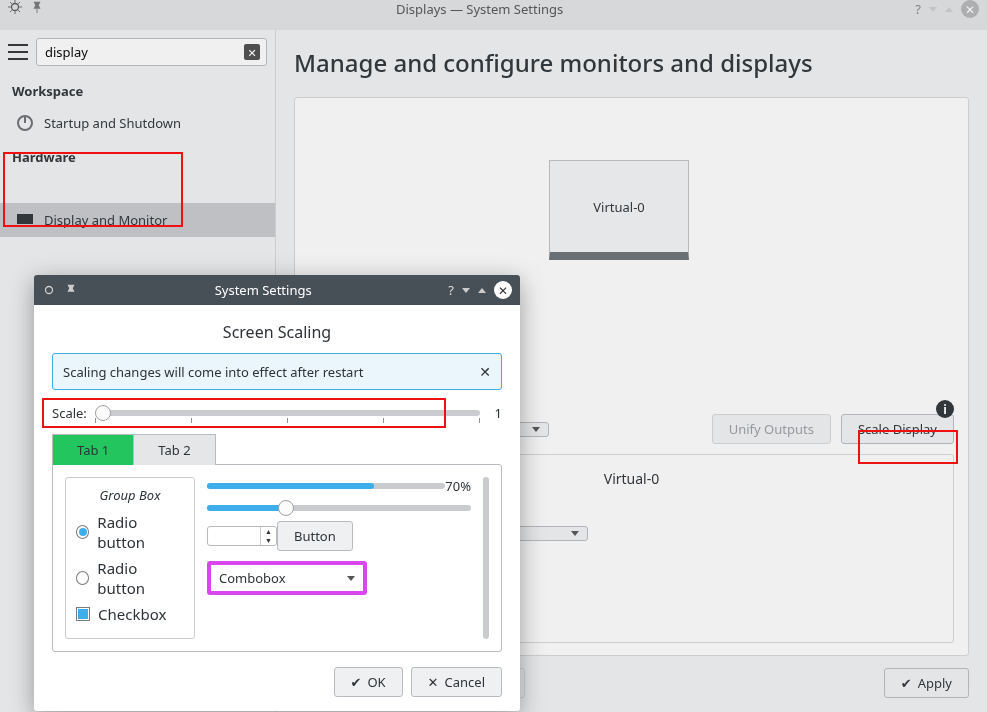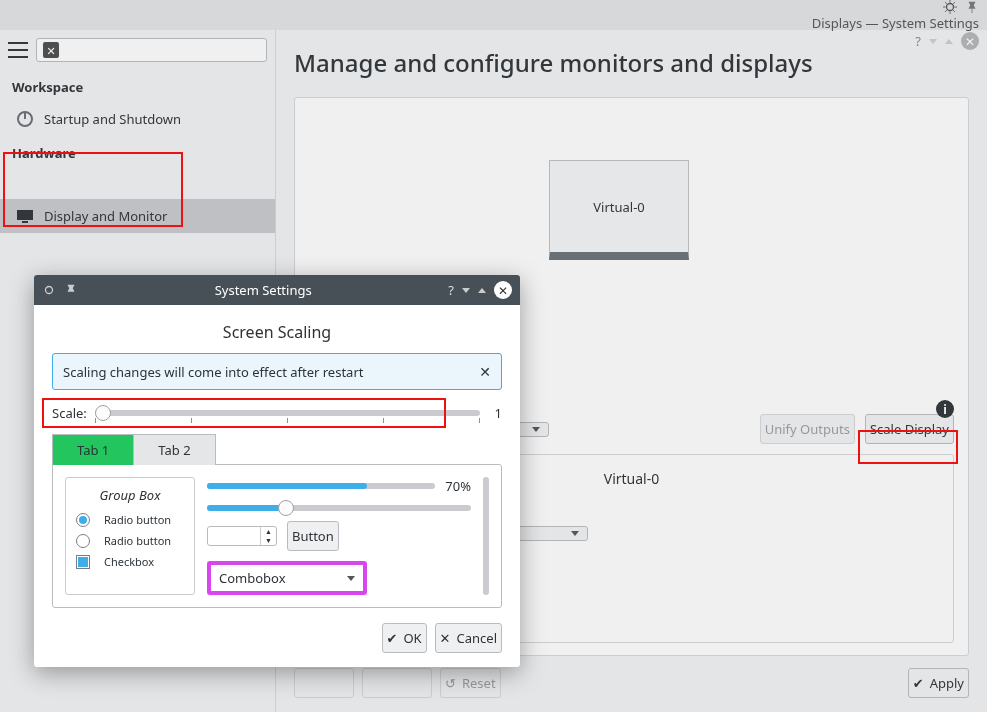--- a/index.html
+++ b/index.html
@@ -1,20 +1,20 @@
 <!DOCTYPE html>
 <html><head>
 <meta charset="utf-8">
 <style>
   * { box-sizing: border-box; font-family: "Noto Sans", "Segoe UI", sans-serif; }
   body { margin:0; width:987px; height:712px; background:#eff0f1; position:relative; overflow:hidden; color:#2e3338; font-size:13px; }
   .overlay { position:absolute; inset:0; background:rgba(100,100,100,0.08); pointer-events:none; z-index:5; }
 
   
-  .titlebar { height:30px; display:flex; align-items:flex-end; padding:0 8px; background:#e1e2e3;flex-direction:column; }
+  .titlebar { height:30px; display:flex; align-items:flex-start; padding:0 8px; background:#e1e2e3; }
   .titlebar .left-icons { display:flex; gap:8px; }
   .titlebar .title { flex:1; text-align:center; font-size:13px; color:#555; }
   .titlebar .right-icons { display:flex; gap:8px; align-items:center; }
   .win-circle { width:18px; height:18px; border-radius:50%; background:#b3b5b7; display:flex; align-items:center; justify-content:center; color:#fff; font-size:12px; }
   .small-ico { width:14px; height:14px; display:inline-block; }
 
   
   .main { display:flex; height:calc(100% - 30px); }
   .sidebar { width:276px; background:#eff0f1; border-right:1px solid #d5d6d8; display:flex; flex-direction:column; }
   .search-row { display:flex; align-items:center; padding:8px; gap:8px; }
@@ -33,21 +33,21 @@
   h1.page-title { font-size:24px; font-weight:500; margin:6px 0 18px; color:#2e3338; }
 
   .config-panel { flex:1; border:1px solid #d5d6d8; background:#fcfcfc; border-radius:3px; display:flex; flex-direction:column; padding:12px 14px; position:relative; }
   .monitor-area { flex:0 0 300px; position:relative; }
   .monitor-box { position:absolute; left:240px; top:50px; width:140px; height:100px; background:#f1f2f3; border:1px solid #bfc1c3; border-bottom:8px solid #6a7177; display:flex; align-items:center; justify-content:center; font-size:13px; }
   .info-icon { position:absolute; right:14px; top:302px; width:18px; height:18px; border-radius:50%; background:#2e3338; color:#fff; display:flex; align-items:center; justify-content:center; font-size:12px; font-weight:bold; }
 
   .mid-row { display:flex; align-items:center; gap:10px; margin-top:4px; }
   .dropdown { background:#eff0f1; border:1px solid #b8bbbf; border-radius:3px; padding:4px 8px; display:flex; align-items:center; justify-content:space-between; cursor:pointer; }
   .chev { width:0; height:0; border-left:4px solid transparent; border-right:4px solid transparent; border-top:5px solid #555; margin-left:6px;}
-  .btn { background:#eff0f1; border:1px solid #b8bbbf; border-radius:3px; padding:5px 4px; cursor:pointer; display:flex; align-items:center; gap:6px; }
+  .btn { background:#eff0f1; border:1px solid #b8bbbf; border-radius:3px; padding:5px 16px; cursor:pointer; display:flex; align-items:center; gap:6px; }
   .btn.disabled { color:#9a9ea3; border-color:#d5d6d8; }
 
   .tab-pane { border:1px solid #d5d6d8; border-radius:3px; margin-top:10px; flex:1; padding:14px 18px; }
   .tab-title { text-align:center; font-size:14px; margin-bottom:10px; }
   .form-row { display:flex; align-items:center; margin:8px 0; gap:10px; }
   .form-row .lab { width:120px; text-align:right; }
 
   .bottom-bar { display:flex; justify-content:space-between; margin-top:12px; }
   .bottom-bar .left-btns { display:flex; gap:8px; }
 
@@ -67,33 +67,33 @@
   .slider-ticks { position:absolute; top:8px; left:0; right:0; display:flex; justify-content:space-between; }
   .slider-ticks span { width:1px; height:5px; background:#8f9194; }
 
   .tabs { display:flex; margin-top:8px; position:relative; z-index:2;}
   .tab { padding:6px 24px; border:1px solid #b8bbbf; background:#e5e6e8; cursor:pointer; border-bottom:none; }
   .tab.active { background:#22c55e; }
   .tab:last-child { border-left:none; }
   .tab-content { border:1px solid #b8bbbf; border-radius:0 3px 3px 3px; padding:12px; display:flex; gap:12px; position:relative; top:-1px; }
   .groupbox { border:1px solid #c9cbce; border-radius:3px; width:130px; padding:8px 10px; }
   .groupbox .gb-title { text-align:center; margin-bottom:8px;font-style:italic; }
-  .radio-row, .check-row { display:flex; align-items:center; gap:14px; margin:6px 0; font-size:11px; }
+  .radio-row, .check-row { display:flex; align-items:center; gap:8px; margin:6px 0; font-size:15px; }
   .radio-outer { width:14px; height:14px; border:1px solid #7a7d80; border-radius:50%; display:flex; align-items:center; justify-content:center; }
   .radio-dot { width:8px; height:8px; background:#3daee9; border-radius:50%; }
   .check-outer { width:14px; height:14px; border:1px solid #7a7d80; display:flex; align-items:center; justify-content:center; }
   .check-fill { width:10px; height:10px; background:#3daee9; }
 
   .right-col { flex:1; display:flex; flex-direction:column; gap:10px; }
   .progress { height:6px; background:#c9cbce; border-radius:3px; position:relative; }
   .progress .fill { position:absolute; left:0; top:0; bottom:0; background:#3daee9; border-radius:3px; }
   .mini-slider { height:6px; background:#c9cbce; border-radius:3px; position:relative; }
   .mini-slider .fill { position:absolute; left:0; top:0; bottom:0; background:#3daee9; border-radius:3px 0 0 3px; }
   .mini-slider .thumb { position:absolute; top:-5px; width:16px; height:16px; background:#fcfcfc; border:1px solid #9ea1a4; border-radius:50%; }
-  .row-flex { display:flex; gap:10px; align-items:center; }
+  .row-flex { display:flex; align-items:center; }
   .spin { width:70px; border:1px solid #b8bbbf; border-radius:3px; display:flex; }
   .spin .val { flex:1; padding:4px; }
   .spin .arrows { width:16px; display:flex; flex-direction:column; border-left:1px solid #c9cbce;}
   .spin .arrows div { flex:1; display:flex; align-items:center; justify-content:center; font-size:7px; cursor:pointer;}
   .combo { border:4px solid #d946ef; border-radius:3px; padding:4px 8px; display:flex; align-items:center; justify-content:space-between; width:160px; cursor:pointer;}
   .scroll-ind { width:6px; background:#c9cbce; border-radius:3px;}
 
   .dlg-buttons { display:flex; justify-content:flex-end; gap:8px; margin-top:14px; }
 
   
@@ -136,20 +136,21 @@
 <div class="main">
 
   <div class="sidebar">
     <div class="search-row">
       <div class="hamburger">
           <span></span>
           <span></span>
           <span></span>
         </div>
       <div class="search-box">
+        <input value="display" style="">
         <div class="clear-x">✕</div>
       </div>
     </div>
     <div class="cat-header">Workspace</div>
     <div class="nav-item">
       <span class="nav-ico">
           <svg viewBox="0 0 18 18">
             <circle cx="9" cy="9" r="7" fill="none" stroke="#6b6e72" stroke-width="2"></circle>
             <line x1="9" y1="2" x2="9" y2="9" stroke="#6b6e72" stroke-width="2"></line>
           </svg>

